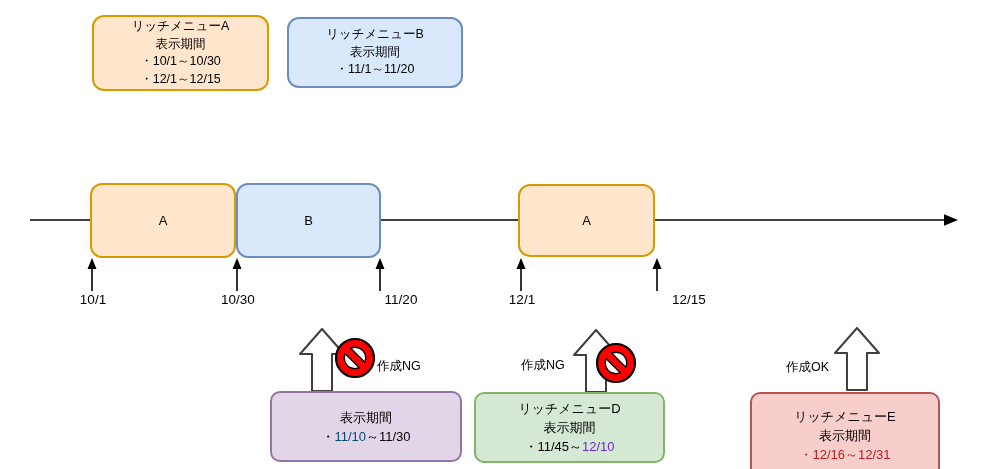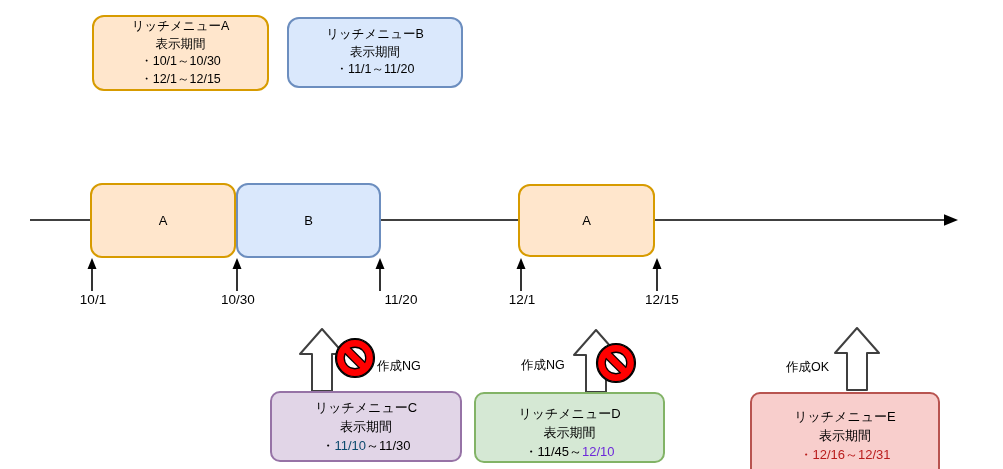--- a/index.html
+++ b/index.html
@@ -21,21 +21,21 @@
   .legend-a{left:92px;top:15px;width:177px;height:76px;font-size:12.5px;line-height:17.5px;}
   .legend-b{left:287px;top:17px;width:176px;height:71px;font-size:12.5px;line-height:17.5px;}
 
   .seg{font-size:13px;}
   .seg-a1{left:90px;top:183px;width:146px;height:75px;}
   .seg-b{left:236px;top:183px;width:145px;height:75px;}
   .seg-a2{left:518px;top:184px;width:137px;height:73px;}
 
   .mbox{font-size:13px;line-height:19px;border-radius:10px;}
   .mbox-c{left:270px;top:391px;width:192px;height:71px;}
-  .mbox-d{left:474px;top:392px;width:191px;height:71px;justify-content:flex-end;}
+  .mbox-d{left:474px;top:392px;width:191px;height:71px;}
   .mbox-e{left:750px;top:392px;width:190px;height:86px;}
 
   .tick-label{position:absolute;top:292px;width:70px;text-align:center;font-size:13.5px;}
   .ann-label{position:absolute;font-size:12.5px;white-space:nowrap;}
 </style>
 </head>
 <body>
 
 <div class="canvas">
 
@@ -84,21 +84,21 @@
   </svg>
   <svg class="abs" style="left:650px;top:258px;" width="14" height="34">
     <line x1="7" y1="33" x2="7" y2="9" stroke="#000" stroke-width="1.6"></line>
       <polygon points="7,0 11.5,11 2.5,11" fill="#000"></polygon>
   </svg>
 
   <div class="tick-label" style="left:58px;">10/1</div>
   <div class="tick-label" style="left:203px;">10/30</div>
   <div class="tick-label" style="left:366px;">11/20</div>
   <div class="tick-label" style="left:487px;">12/1</div>
-  <div class="tick-label" style="left:627px;">12/15</div>
+  <div class="tick-label" style="left:654px;">12/15</div>
 
   <svg class="abs" style="left:299px;top:328px;" width="46" height="64">
     <polygon points="23,1 45,26 33,26 33,63 13,63 13,26 1,26" fill="#ffffff" stroke="#3f3f3f" stroke-width="2" stroke-linejoin="round"></polygon>
   </svg>
   <svg class="abs" style="left:333px;top:336px;" width="44" height="44" viewBox="-23 -23 46 46">
     <circle r="20.3" fill="#ffffff" stroke="#000000" stroke-width="1.4"></circle>
     <circle r="15.3" fill="none" stroke="#000000" stroke-width="9.5"></circle>
     <line x1="-10.8" y1="-10.8" x2="10.8" y2="10.8" stroke="#000000" stroke-width="9.5"></line>
     <circle r="15.3" fill="none" stroke="#FF0000" stroke-width="6.8"></circle>
     <line x1="-10.8" y1="-10.8" x2="10.8" y2="10.8" stroke="#FF0000" stroke-width="6.8"></line>
@@ -116,21 +116,20 @@
     <circle r="15.3" fill="none" stroke="#FF0000" stroke-width="6.8"></circle>
     <line x1="-10.8" y1="-10.8" x2="10.8" y2="10.8" stroke="#FF0000" stroke-width="6.8"></line>
   </svg>
 
   <div class="ann-label" style="left:786px;top:359px;">作成OK</div>
   <svg class="abs" style="left:834px;top:327px;" width="46" height="64">
     <polygon points="23,1 45,26 33,26 33,63 13,63 13,26 1,26" fill="#ffffff" stroke="#3f3f3f" stroke-width="2" stroke-linejoin="round"></polygon>
   </svg>
 
   <div class="cbox fill-purple mbox mbox-c">
-    <div>リッチメニューC</div>
     <div>表示期間</div>
     <div>
       <span style="color: rgb(0, 0, 0);">・</span><span style="color: #0c4a6e; text-align: right;">11/10</span><span style="color: rgb(0, 0, 0);">～11/30</span>
     </div>
   </div>
 
   <div class="cbox fill-green mbox mbox-d">
     <div>リッチメニューD</div>
     <div>表示期間</div>
     <div>

